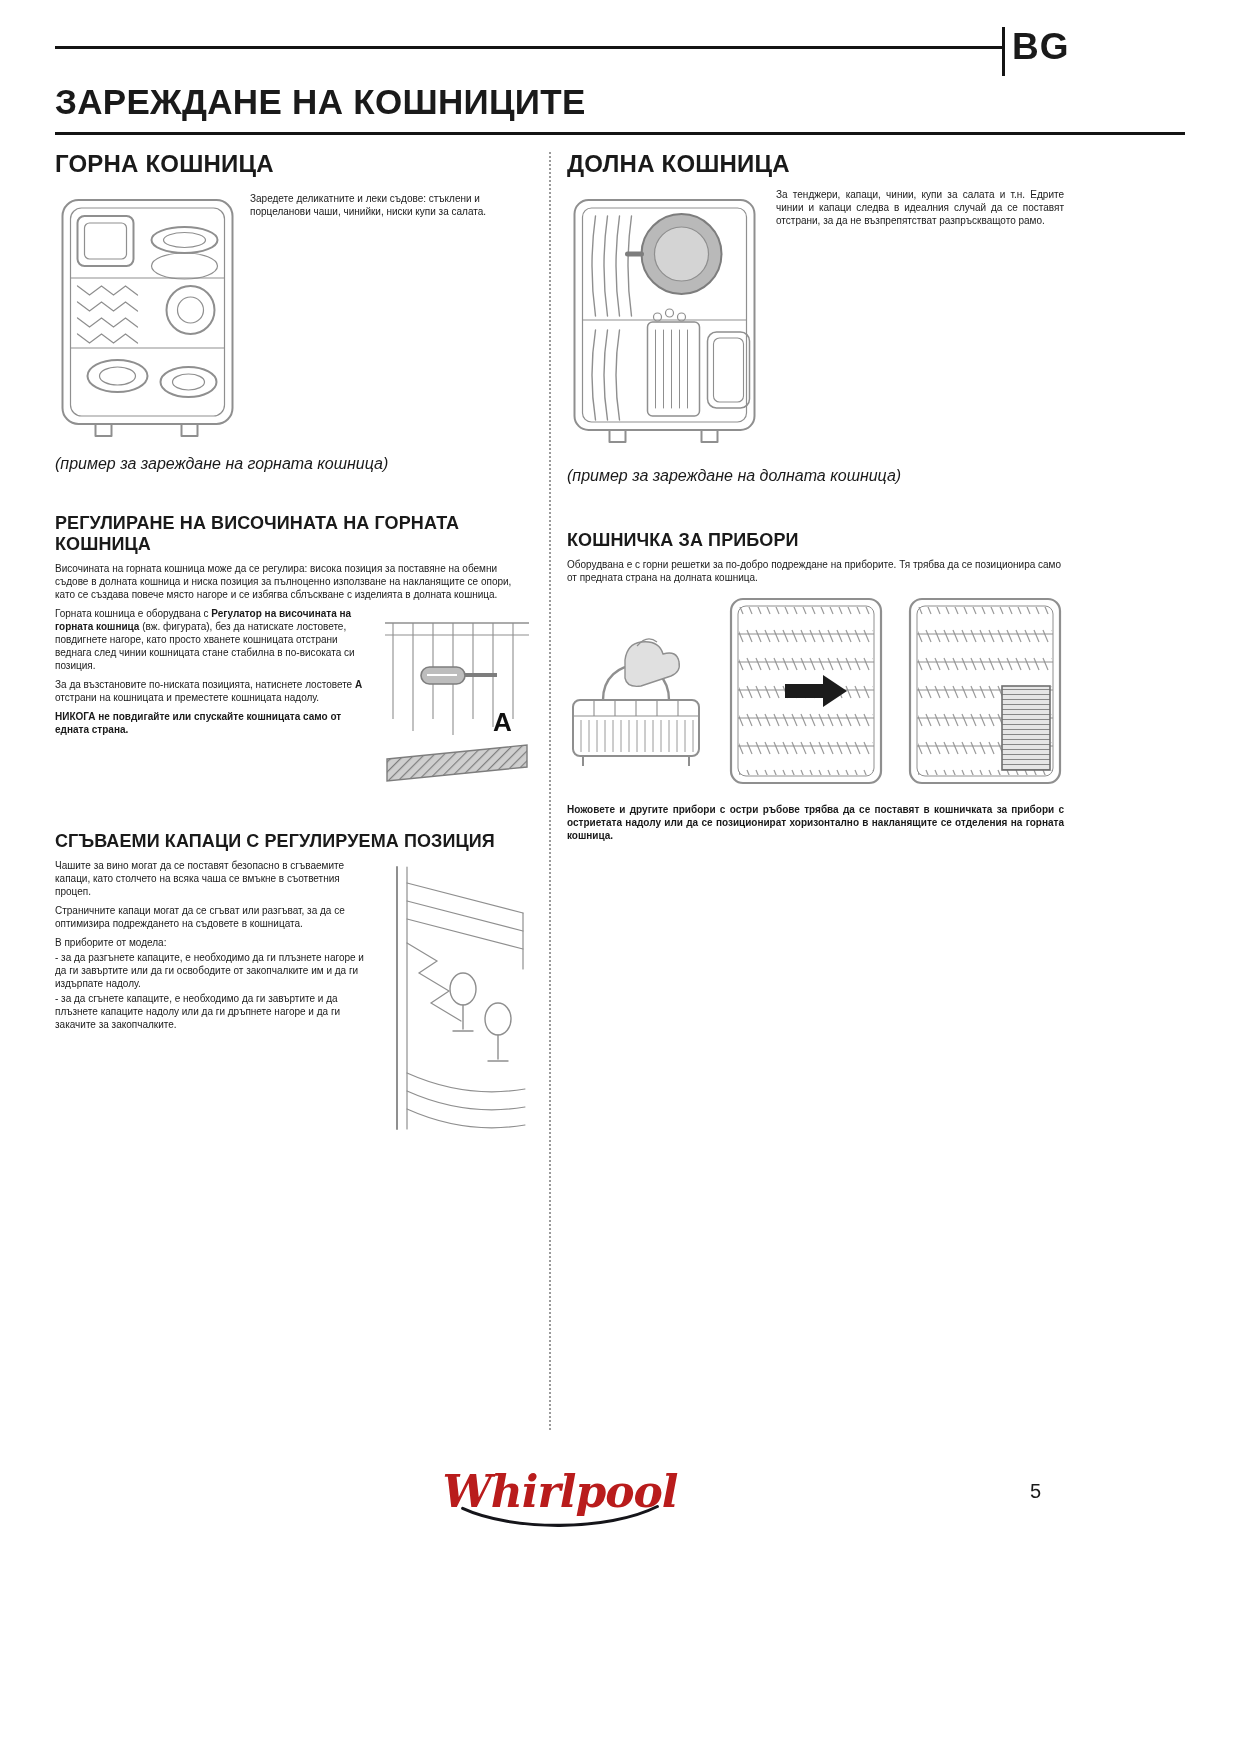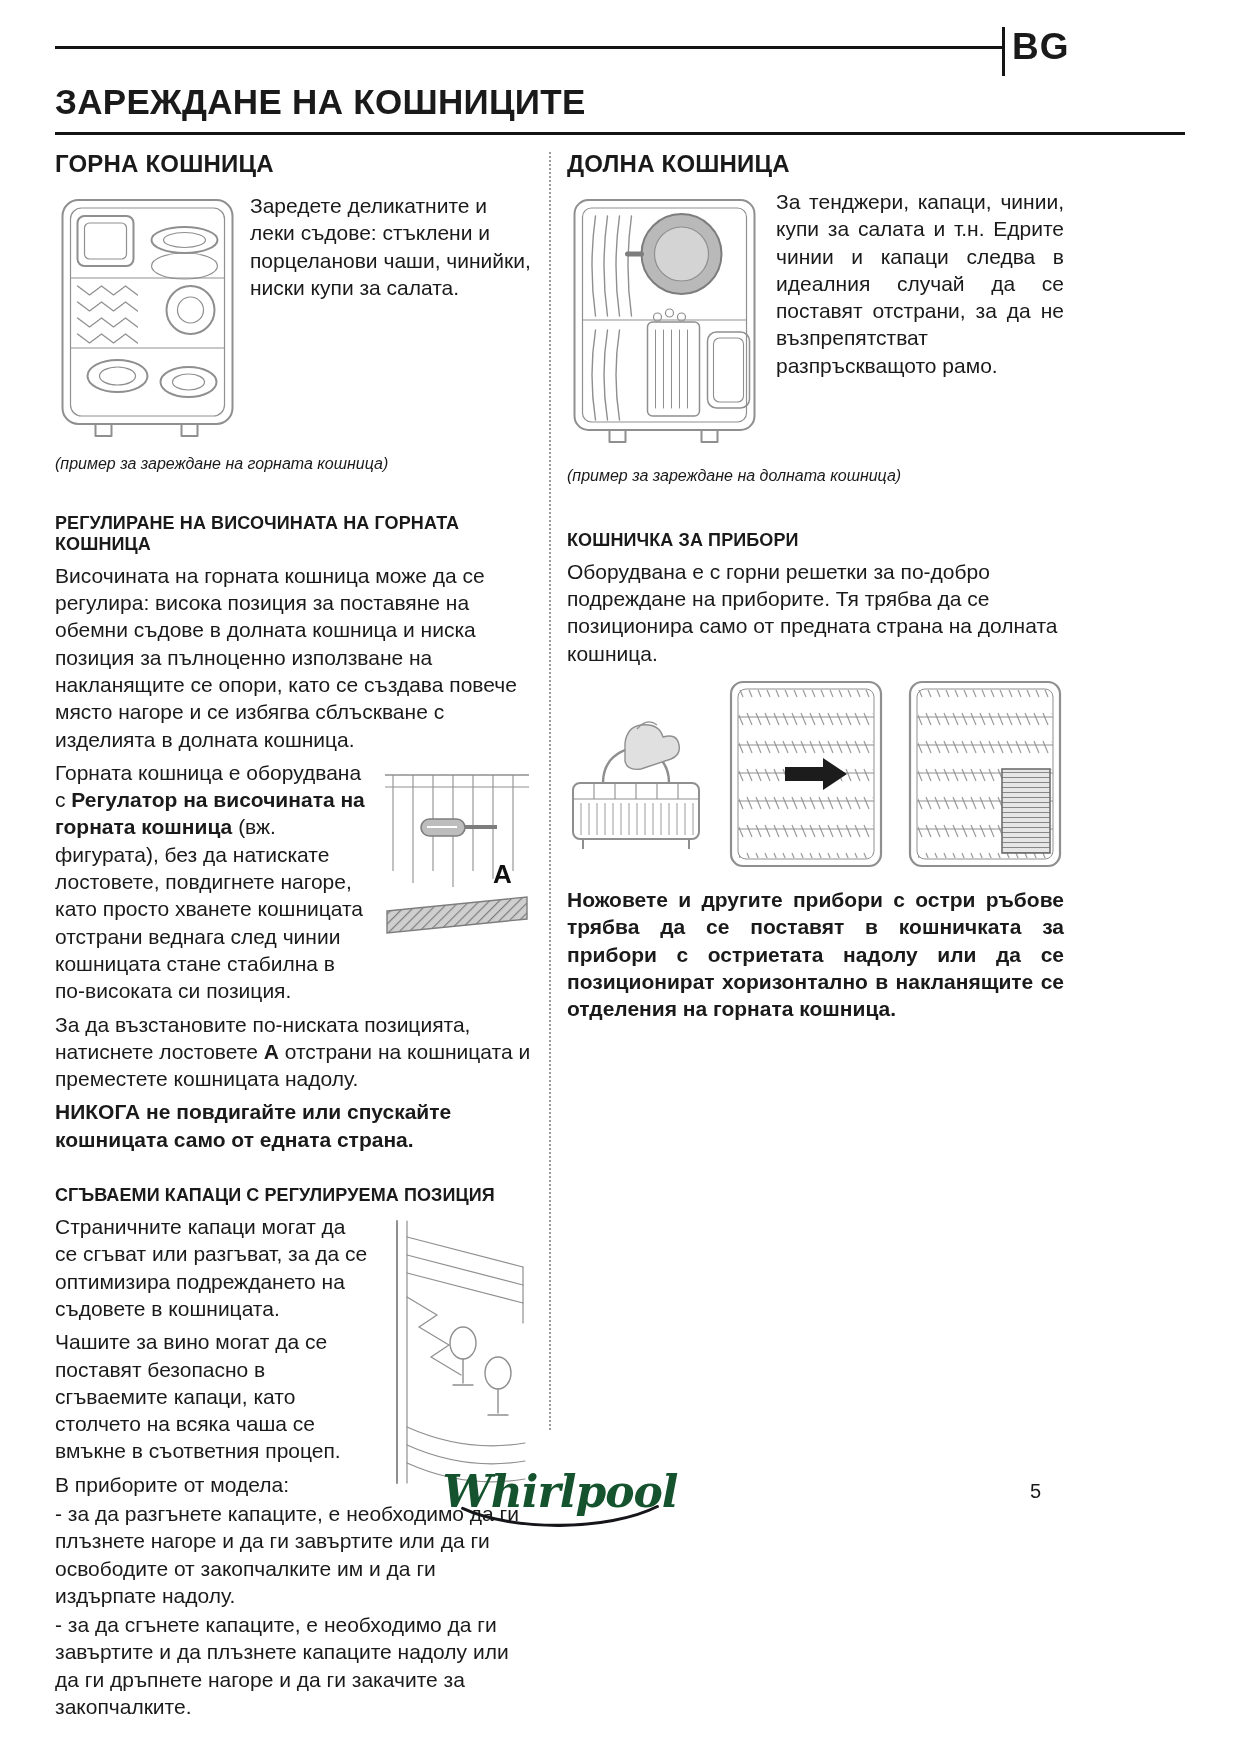--- a/index.html
+++ b/index.html
@@ -17,21 +17,21 @@
   .page-title { position:absolute; left:55px; top:82px; font-size:35px; font-weight:bold; letter-spacing:.3px; }
   .title-rule { position:absolute; left:55px; top:132px; width:1130px; height:3px; background:#141414; }
 
   
   .col-left  { position:absolute; left:55px;  top:150px; width:478px; }
   .col-right { position:absolute; left:567px; top:150px; width:497px; }
   .col-divider { position:absolute; left:549px; top:152px; height:1278px; width:0; border-left:2px dotted #9a9a9a; }
 
   h2.sec { font-size:24px; font-weight:bold; margin:0 0 10px; letter-spacing:.2px; }
   h3.sec { font-size:18px; font-weight:bold; margin:0 0 7px; letter-spacing:.1px; }
-  p  { font-size:21px; line-height:1.3; margin:0 0 6px; }
+  p  { font-size:10px; line-height:1.3; margin:0 0 6px; }
   p.tight { margin-bottom:2px; }
   .bold  { font-weight:bold; }
   .caption { font-size:16px; font-style:italic; margin-top:8px; }
   .just { text-align:justify; }
 
   .media-row { display:flex; align-items:flex-start; }
   .media-row .txt { padding-left:10px; padding-top:4px; }
 
   .fig { flex:0 0 auto; }
   .fig-right { float:right; margin:2px 0 8px 12px; }
@@ -41,21 +41,21 @@
   .sec-block-2l { margin-top:38px; }
   .sec-block-3l { margin-top:26px; }
   .sec-block-2r { margin-top:43px; }
 
   .figures-row { display:flex; justify-content:space-between; align-items:flex-end; margin:10px 0 14px; }
 
   
   .footer-logo { position:absolute; left:440px; top:1470px; width:240px; text-align:center; }
   .logo-text {
     font-family:"DejaVu Serif", serif; font-style:italic; font-weight:bold;
-    font-size:44px; letter-spacing:-1px; color:#14532d; line-height:1;
+    font-size:44px; letter-spacing:-1px; color:#b91c1c; line-height:1;
   }
   .logo-swoosh { display:block; width:210px; height:26px; margin:-10px auto 0; }
   .page-number { position:absolute; left:1030px; top:1480px; font-size:20px; }
 
   svg { display:block; }
 </style>
 </head>
 <body>
 
 <div class="page">
@@ -143,22 +143,22 @@
           <ellipse cx="80" cy="128" rx="13" ry="16" stroke-width="1.4"></ellipse>
           <path d="M80 144 v24 M70 170 h20" stroke-width="1.4"></path>
           <ellipse cx="115" cy="158" rx="13" ry="16" stroke-width="1.4"></ellipse>
           <path d="M115 174 v24 M105 200 h20" stroke-width="1.4"></path>
           <path d="M24 212 q58 26 118 16" stroke-width="1.2"></path>
           <path d="M24 230 q58 26 118 16" stroke-width="1.2"></path>
           <path d="M24 248 q58 26 118 16" stroke-width="1.2"></path>
         </g>
       </svg>
 
+      <p>Чашите за вино могат да се поставят безопасно в сгъваемите капаци, като столчето на всяка чаша се вмъкне в съответния процеп.</p>
       <p>Страничните капаци могат да се сгъват или разгъват, за да се оптимизира подреждането на съдовете в кошницата.</p>
-      <p>Чашите за вино могат да се поставят безопасно в сгъваемите капаци, като столчето на всяка чаша се вмъкне в съответния процеп.</p>
       <p class="tight">В приборите от модела:</p>
       <p class="tight">- за да разгънете капаците, е необходимо да ги плъзнете нагоре и да ги завъртите или да ги освободите от закопчалките им и да ги издърпате надолу.</p>
       <p>- за да сгънете капаците, е необходимо да ги завъртите и да плъзнете капаците надолу или да ги дръпнете нагоре и да ги закачите за закопчалките.</p>
       <div class="clear"></div>
     </section>
   </div>
 
   <div class="col-right">
 
     <section>

